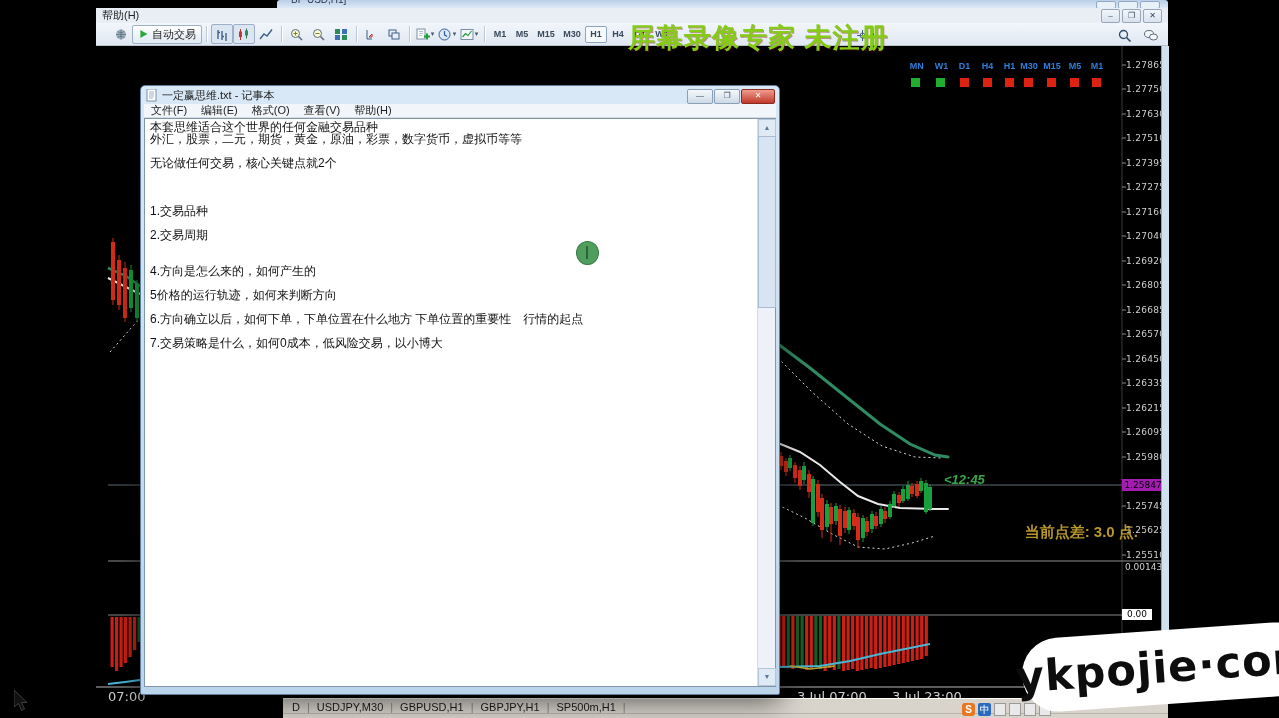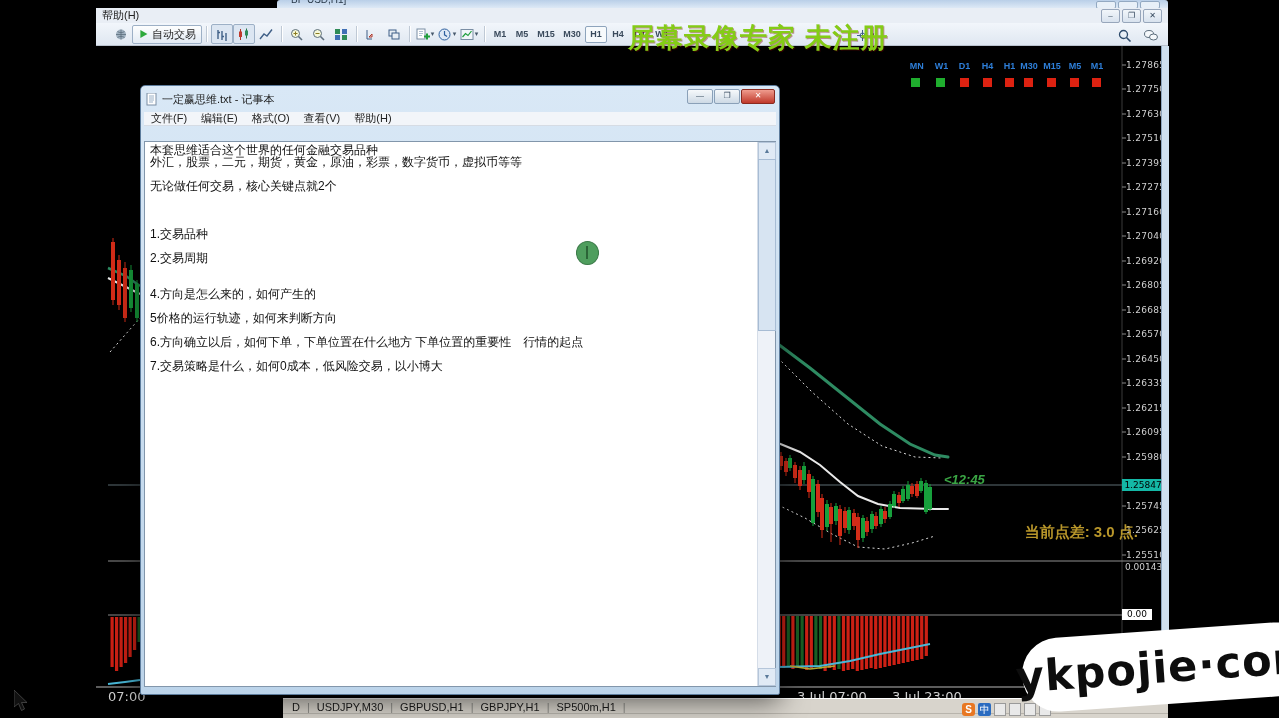--- a/index.html
+++ b/index.html
@@ -27,41 +27,41 @@
   .tfbtn{font-size:9px;font-weight:bold;color:#3a4a5c;width:20px;text-align:center;height:15px;line-height:15px;border:1px solid transparent;}
   .tfbtn.wide{width:24px;}
   .tfbtn.active{background:#f7fafc;border:1px solid #8ea4bc;border-radius:2px;}
   .ddarrow{font-size:7px;color:#47586c;margin-left:1px;}
   
   #chart-svg{left:96px;top:46px;}
   .plabel{position:absolute;font-family:"DejaVu Sans",sans-serif;font-size:9px;color:#cfcfcf;letter-spacing:.3px;}
   .tflab{position:absolute;font-size:9px;font-weight:bold;color:#2e7fd9;}
   .tfdot{position:absolute;width:9px;height:9px;}
   .tlabel{position:absolute;font-family:"DejaVu Sans",sans-serif;font-size:13px;color:#cfcfcf;}
-  #price-tag{left:1122px;top:479px;width:42px;height:12px;background:#14b8a6;color:#000;font-size:9px;
+  #price-tag{left:1122px;top:479px;width:42px;height:12px;background:#a21caf;color:#000;font-size:9px;
     line-height:12px;text-align:center;font-family:"DejaVu Sans",sans-serif;}
   #zero-tag{left:1122px;top:609px;width:30px;height:11px;background:#fff;color:#000;font-size:9px;
     line-height:11px;text-align:center;font-family:"DejaVu Sans",sans-serif;}
   #sub-top{left:1125px;top:562px;font-size:9px;color:#cfcfcf;font-family:"DejaVu Sans",sans-serif;}
   #countdown{left:944px;top:472px;font-size:13px;font-weight:bold;font-style:italic;color:#3aa544;}
   #spread{left:988px;top:523px;width:150px;text-align:right;font-size:15px;font-weight:bold;color:#b8962a;}
   #right-strip{left:1161px;top:46px;width:7px;height:651px;background:#cfe0ef;border-left:1px solid #8fa7bf;}
   
   #notepad{left:140px;top:85px;width:640px;height:610px;background:linear-gradient(#d9e8f6,#bcd4ea);
     border:1px solid #5d7c9c;border-radius:5px 5px 2px 2px;box-sizing:border-box;
     box-shadow:0 6px 28px rgba(0,0,0,.6);z-index:5;}
-  #np-title{height:26px;display:flex;align-items:center;padding:0 5px;font-size:11px;color:#1a1a1a;}
+  #np-title{height:18px;display:flex;align-items:center;padding:0 5px;font-size:11px;color:#1a1a1a;}
   #np-btns{position:absolute;right:4px;top:3px;display:flex;gap:1px;}
   .npb{height:13px;border-radius:2px;font-size:8px;text-align:center;line-height:12px;}
   .npb.gray{width:24px;background:linear-gradient(#f6f9fb,#cdd9e5);border:1px solid #8aa0b8;color:#33475c;}
   .npb.red{width:32px;background:linear-gradient(#ef9c8e,#c0392b);border:1px solid #8a2a20;color:#fff;font-weight:bold;}
   #np-menu{height:13px;margin:0 3px;background:#f2f5f9;display:flex;align-items:center;font-size:11px;color:#222;
     border-bottom:1px solid #d6dce4;}
   #np-menu span{padding:0 7px;}
-  #np-client{position:absolute;left:3px;right:3px;top:32px;bottom:7px;background:#fff;border:1px solid #8296ab;margin-top:23px;}
+  #np-client{position:absolute;left:3px;right:3px;top:32px;bottom:7px;background:#fff;border:1px solid #8296ab;}
   #np-text{position:absolute;left:5px;top:2px;right:19px;bottom:2px;overflow:hidden;}
   #np-text div{font-size:12px;line-height:12px;color:#101010;white-space:pre;}
   #np-scroll{position:absolute;top:0;right:0;width:17px;bottom:0;background:#eef2f8;border-left:1px solid #d5dde8;}
   .nparrow{position:absolute;left:0;width:16px;height:16px;background:#e0eaf5;border:1px solid #b5c6da;
     font-size:7px;color:#5a7a9a;text-align:center;line-height:15px;}
   #np-thumb{position:absolute;left:0;top:17px;width:16px;height:170px;background:#d7e4f2;border:1px solid #a7bcd4;}
   
   #bottombar{left:283px;top:698px;width:885px;height:20px;background:#d8d4cc;border-top:1px solid #fff;z-index:3;}
   #tabs{position:absolute;left:2px;top:1px;display:flex;align-items:center;font-size:11px;color:#1a1a1a;height:13px;}
   #tabs .tab{padding:0 7px;}

